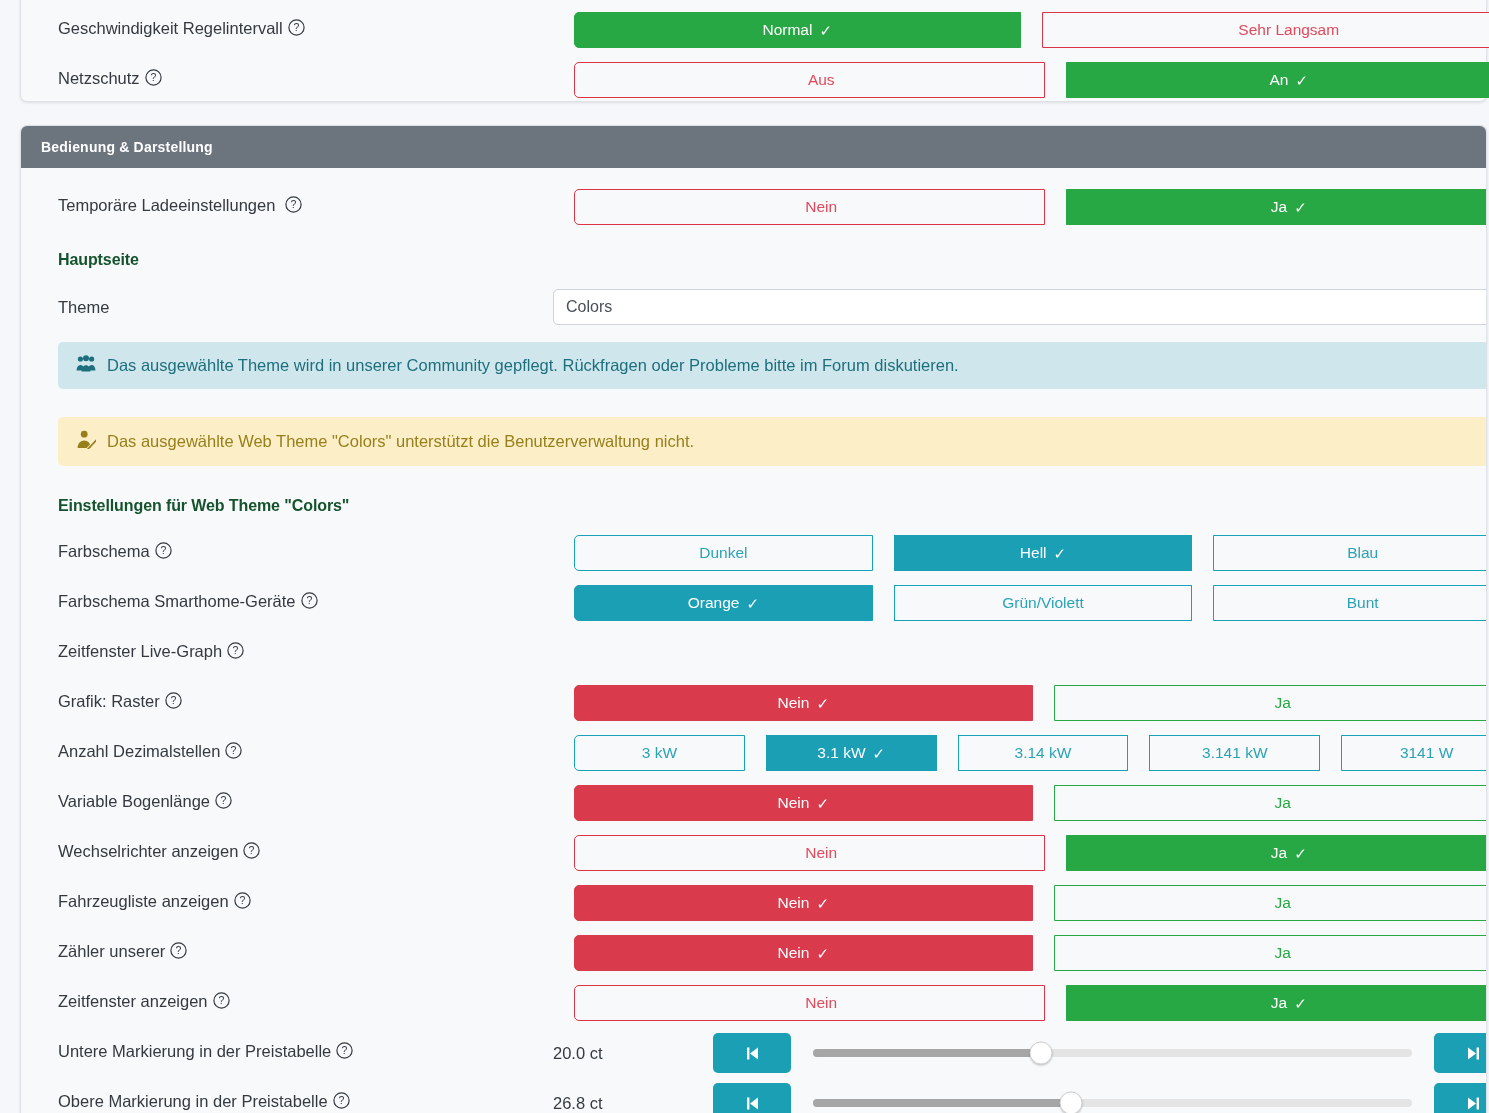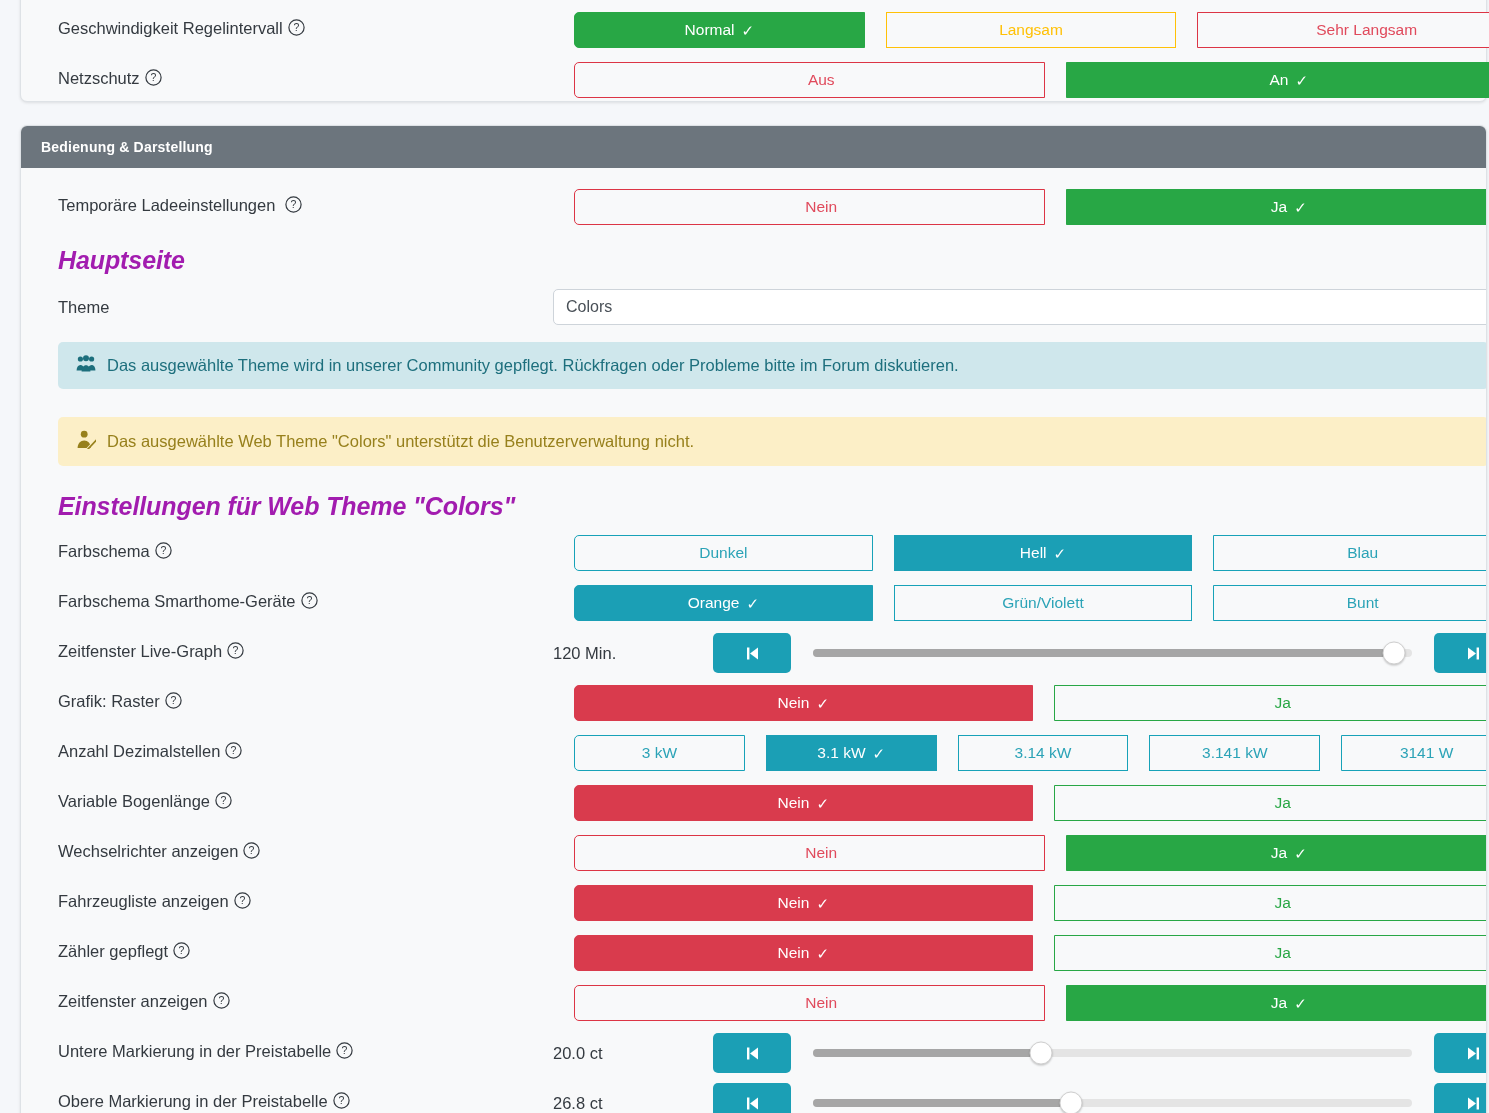--- a/index.html
+++ b/index.html
@@ -58,25 +58,24 @@
     display:inline-block;
     vertical-align:middle;
     margin-left:5px;
     position:relative;
     top:-1px;
   }
 
   
   .heading{
     font-weight:bold;
-    font-size:25px;
-    color:#a21caf;
+    font-size:16px;
+    color:#14532d;
     padding-left:19px;
     letter-spacing:-.1px;
-    font-style:italic;
   }
 
   
   .btn-group{
     display:flex;
     width:959px;
     height:36px;
     border-radius:5px;
     overflow:hidden;
   }
@@ -184,23 +183,20 @@
           <div class="row">
             <div class="row-label"><span>Geschwindigkeit Regelintervall</span><span class="help"><svg width="17" height="17" viewBox="0 0 17 17">
                   <circle cx="8.5" cy="8.5" r="7.6" fill="none" stroke="#343a40" stroke-width="1.2"></circle>
                   <text x="8.5" y="12.4" font-size="10.5" text-anchor="middle" fill="#343a40" font-family="Liberation Sans, sans-serif">?</text>
                 </svg></span></div>
             <div class="row-control">
               <div class="btn-group">
                 <div class="bg-item f-green">
                   <span>Normal</span>
                   <span class="chk">✓</span>
-                </div>
-                <div class="bg-item o-yellow">
-                  <span>Langsam</span>
                 </div>
                 <div class="bg-item o-red">
                   <span>Sehr Langsam</span>
                 </div>
               </div>
             </div>
           </div>
           <div class="spacer-8"></div>
           <div class="row">
             <div class="row-label"><span>Netzschutz</span><span class="help"><svg width="17" height="17" viewBox="0 0 17 17">
@@ -359,43 +355,20 @@
                 </div>
               </div>
             </div>
           </div>
           <div class="spacer-8"></div>
           <div class="row">
             <div class="row-label"><span>Zeitfenster Live-Graph</span><span class="help"><svg width="17" height="17" viewBox="0 0 17 17">
                   <circle cx="8.5" cy="8.5" r="7.6" fill="none" stroke="#343a40" stroke-width="1.2"></circle>
                   <text x="8.5" y="12.4" font-size="10.5" text-anchor="middle" fill="#343a40" font-family="Liberation Sans, sans-serif">?</text>
                 </svg></span></div>
-            <div class="row-control">
-              <div class="slider-row">
-                <div class="slider-value">120 Min.</div>
-                <div class="step-btn">
-                  <svg width="17" height="17" viewBox="0 0 17 17" fill="#fff">
-                    <rect x="3" y="2.5" width="2.4" height="12"></rect>
-                    <path d="M14 2.5 L14 14.5 L6 8.5 Z"></path>
-                  </svg>
-                </div>
-                <div class="track-wrap">
-                  <div class="track">
-                    <div class="track-fill" style="width: 97%;"></div>
-                    <div class="thumb" style="left: 97%;"></div>
-                  </div>
-                </div>
-                <div class="step-btn">
-                  <svg width="17" height="17" viewBox="0 0 17 17" fill="#fff">
-                    <rect x="11.6" y="2.5" width="2.4" height="12"></rect>
-                    <path d="M3 2.5 L3 14.5 L11 8.5 Z"></path>
-                  </svg>
-                </div>
-              </div>
-            </div>
           </div>
           <div class="spacer-8"></div>
           <div class="row">
             <div class="row-label"><span>Grafik: Raster</span><span class="help"><svg width="17" height="17" viewBox="0 0 17 17">
                   <circle cx="8.5" cy="8.5" r="7.6" fill="none" stroke="#343a40" stroke-width="1.2"></circle>
                   <text x="8.5" y="12.4" font-size="10.5" text-anchor="middle" fill="#343a40" font-family="Liberation Sans, sans-serif">?</text>
                 </svg></span></div>
             <div class="row-control">
               <div class="btn-group">
                 <div class="bg-item f-red">
@@ -484,21 +457,21 @@
                   <span class="chk">✓</span>
                 </div>
                 <div class="bg-item o-green">
                   <span>Ja</span>
                 </div>
               </div>
             </div>
           </div>
           <div class="spacer-8"></div>
           <div class="row">
-            <div class="row-label"><span>Zähler gepflegt</span><span class="help"><svg width="17" height="17" viewBox="0 0 17 17">
+            <div class="row-label"><span>Zähler unserer</span><span class="help"><svg width="17" height="17" viewBox="0 0 17 17">
                   <circle cx="8.5" cy="8.5" r="7.6" fill="none" stroke="#343a40" stroke-width="1.2"></circle>
                   <text x="8.5" y="12.4" font-size="10.5" text-anchor="middle" fill="#343a40" font-family="Liberation Sans, sans-serif">?</text>
                 </svg></span></div>
             <div class="row-control">
               <div class="btn-group">
                 <div class="bg-item f-red">
                   <span>Nein</span>
                   <span class="chk">✓</span>
                 </div>
                 <div class="bg-item o-green">

